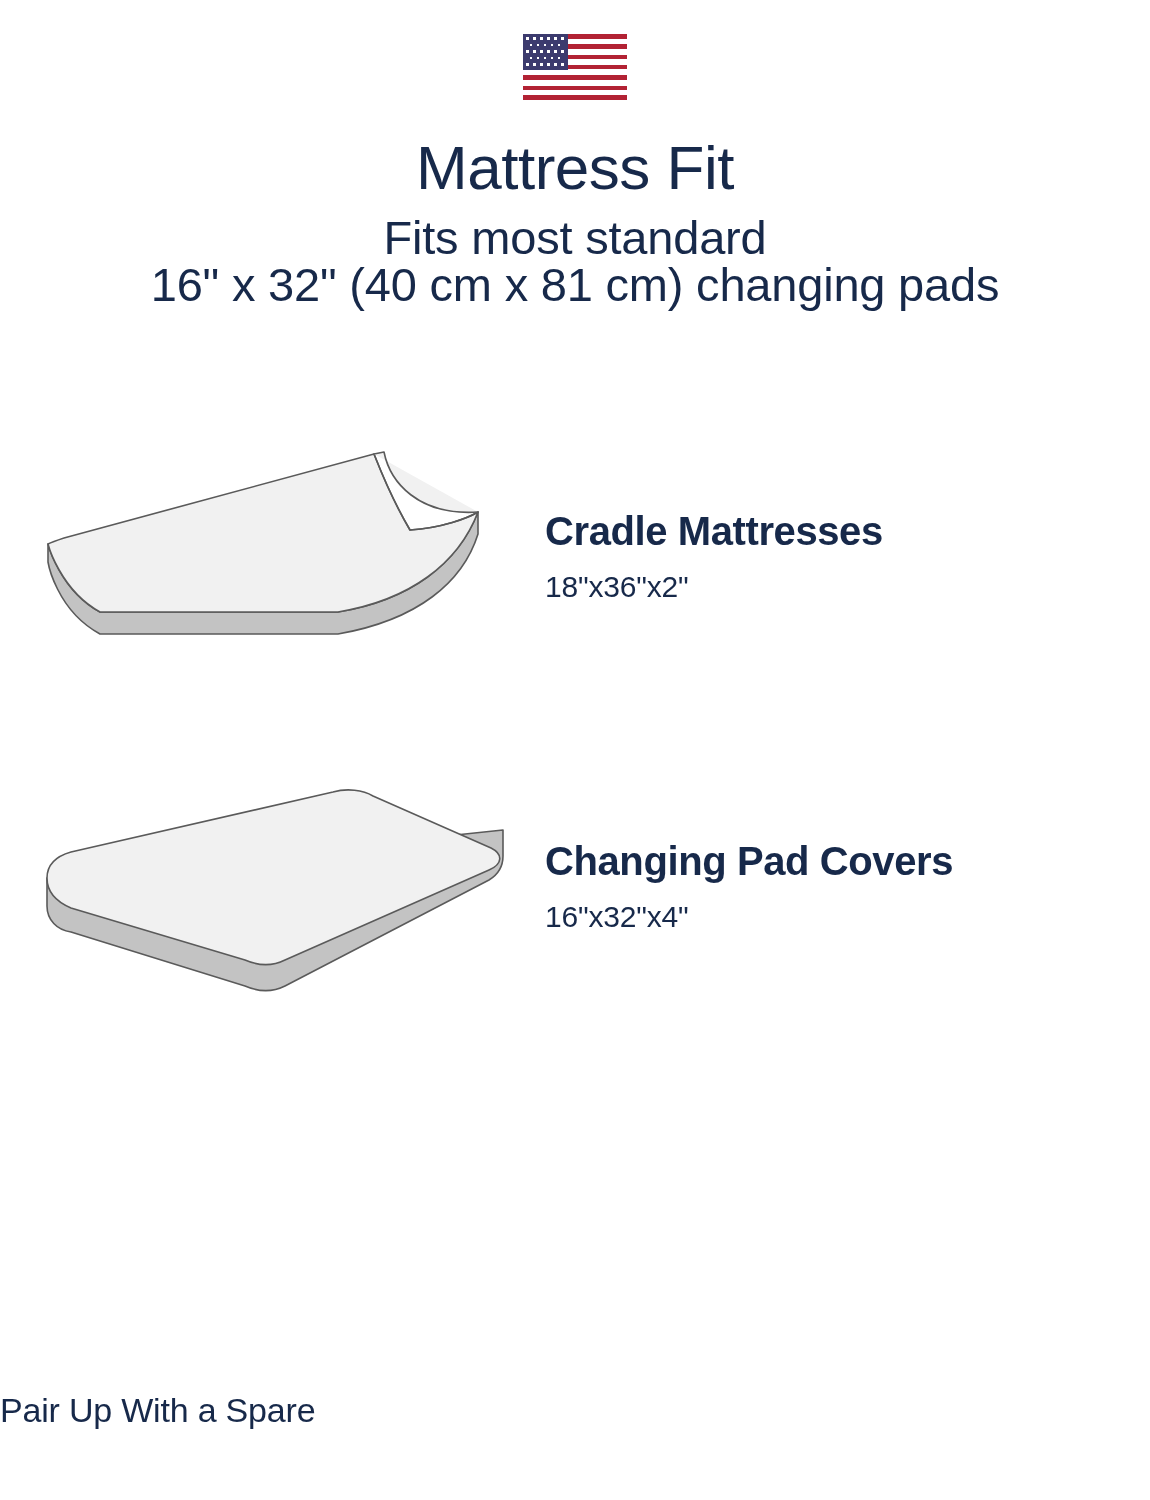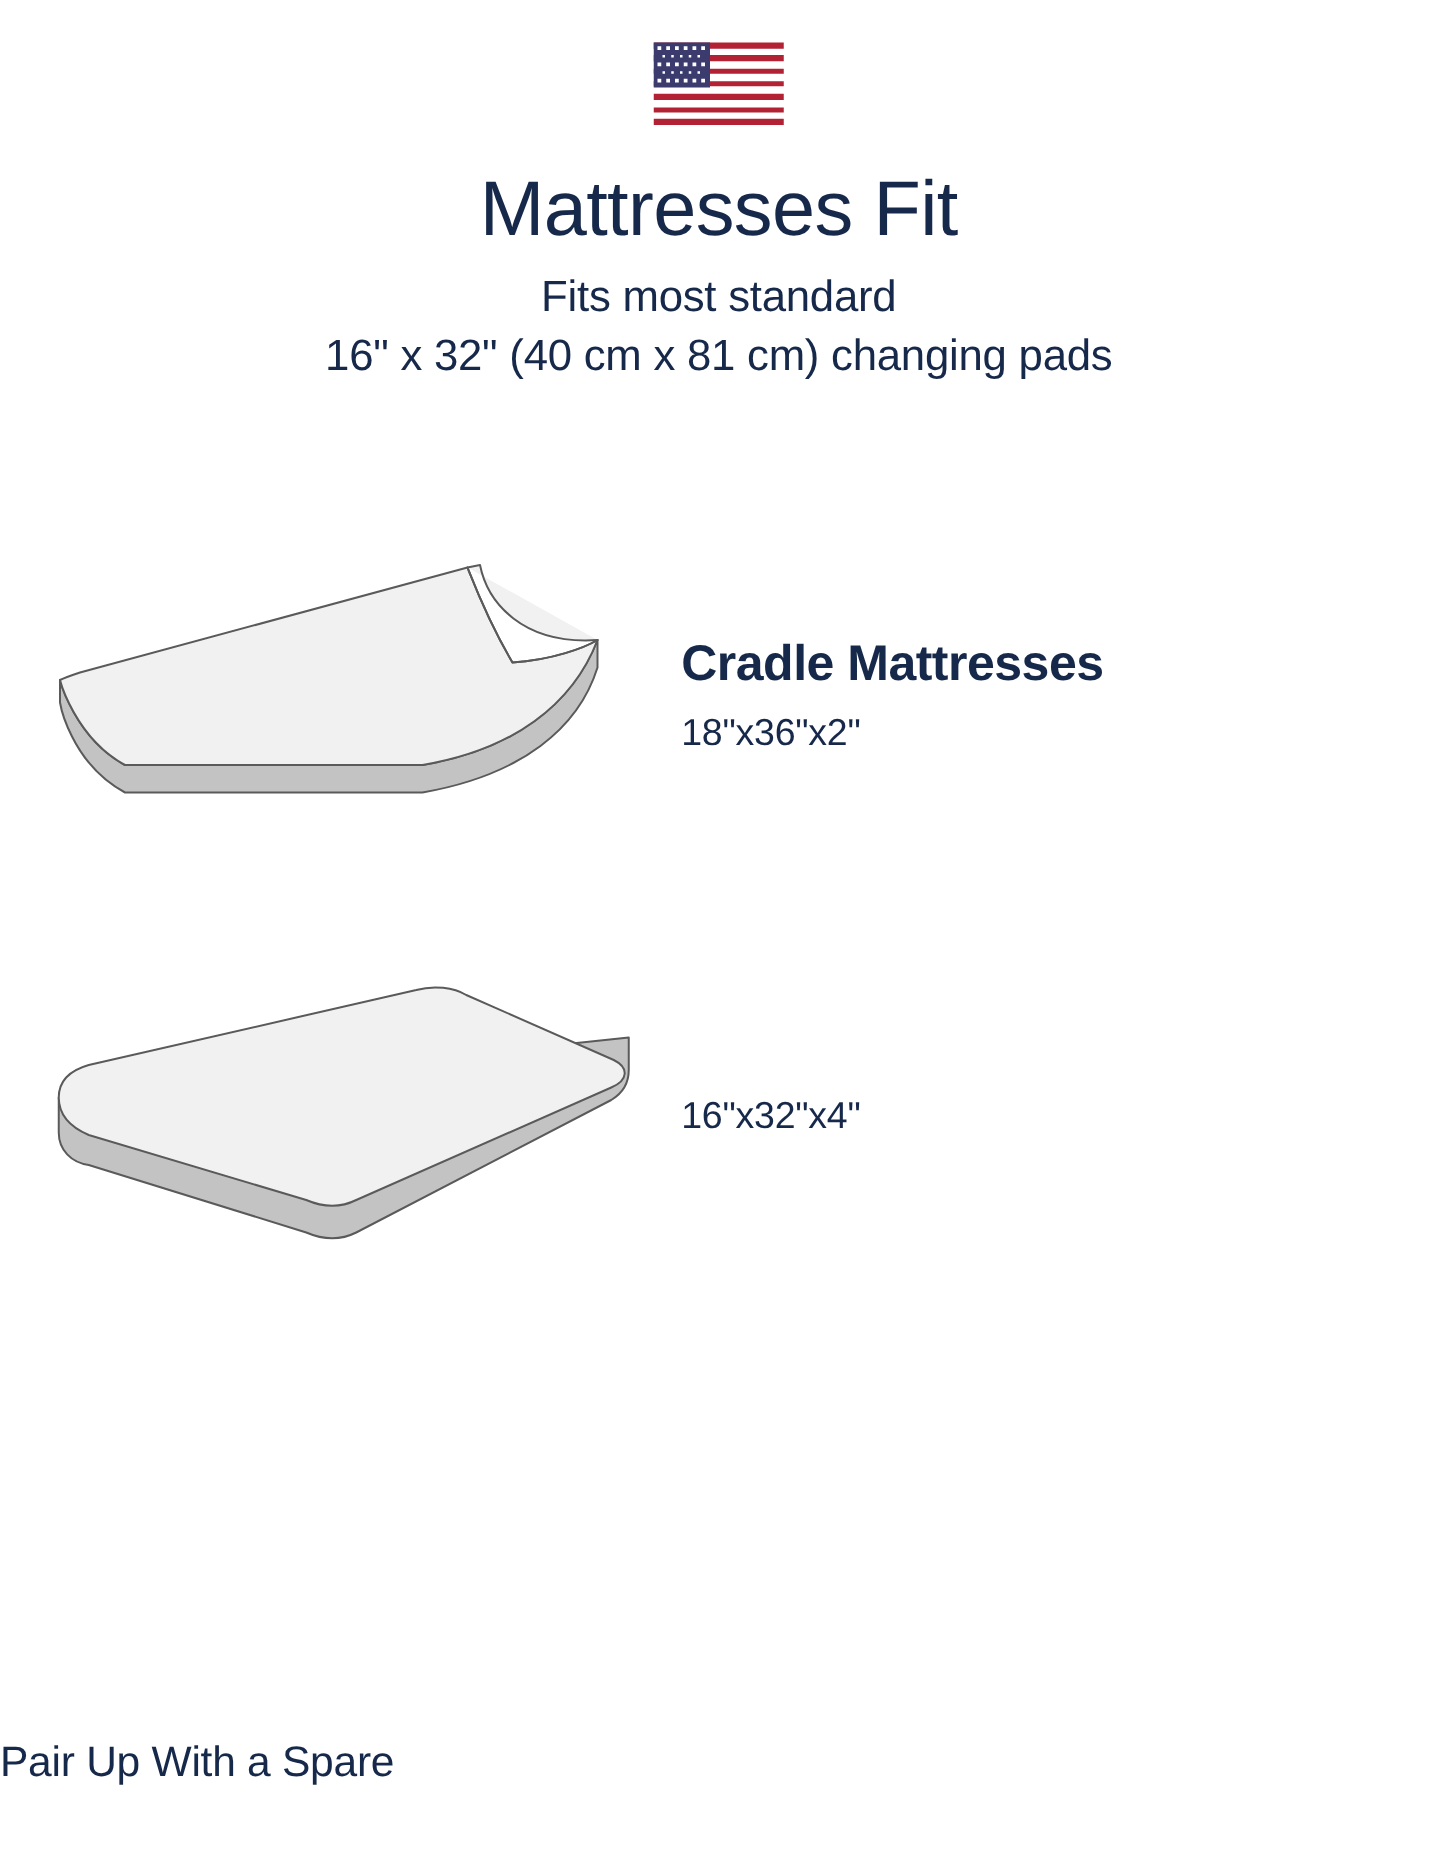--- a/index.html
+++ b/index.html
@@ -64,21 +64,21 @@
   .title {
     font-size: 62px;
     line-height: 72px;
     font-weight: 400;
     letter-spacing: -0.5px;
     color: #17294a;
     margin: 0;
   }
   .subtitle {
     margin: 10px 0 0 0;
-    font-size: 35px;
+    font-size: 47px;
     line-height: 47px;
     font-weight: 400;
     color: #17294a;
     letter-spacing: -0.2px;
   }
   .subtitle .sub-line { display: block; }
 
   
   .rows {
     position: absolute;
@@ -175,21 +175,21 @@
       <div class="star" style="left:10px; top:29px"></div>
       <div class="star" style="left:17px; top:29px"></div>
       <div class="star" style="left:24px; top:29px"></div>
       <div class="star" style="left:31px; top:29px"></div>
       <div class="star" style="left:38px; top:29px"></div>
     </div>
   </div>
 </div>
 
 <div class="header">
-  <h1 class="title">Mattresses Fit</h1>
+  <h1 class="title">Mattress Fit</h1>
   <p class="subtitle">
     <span class="sub-line">Fits most standard</span>
     <span class="sub-line">16" x 32" (40 cm x 81 cm) changing pads</span>
   </p>
 </div>
 
 <div class="rows">
 
   <div class="row">
     <div class="art">
@@ -221,20 +221,21 @@
         <path d="M14,98 L14,126 C14,140 24,150 38,152 L212,206
                  C226,212 240,212 252,206 L456,100 C466,94 470,86 470,76 L470,50
                  L14,98 Z" fill="#c3c3c3" stroke="#5a5a5a" stroke-width="1.6" stroke-linejoin="round"></path>
 
         <path d="M14,98 C14,84 24,76 38,72 L300,12 C314,8 330,10 340,16
                  L458,68 C470,74 470,84 456,90 L252,180
                  C240,186 226,186 212,180 L38,128 C24,122 14,112 14,98 Z" fill="#f1f1f1" stroke="#5a5a5a" stroke-width="1.6" stroke-linejoin="round"></path>
       </svg>
     </div>
     <div class="info">
+      <div class="prod-name">Changing Pad Covers</div>
       <div class="prod-size">16"x32"x4"</div>
     </div>
   </div>
 
 </div>
 
 <div class="footer">
   <p class="footer-text">Pair Up With a Spare</p>
 </div>
 

